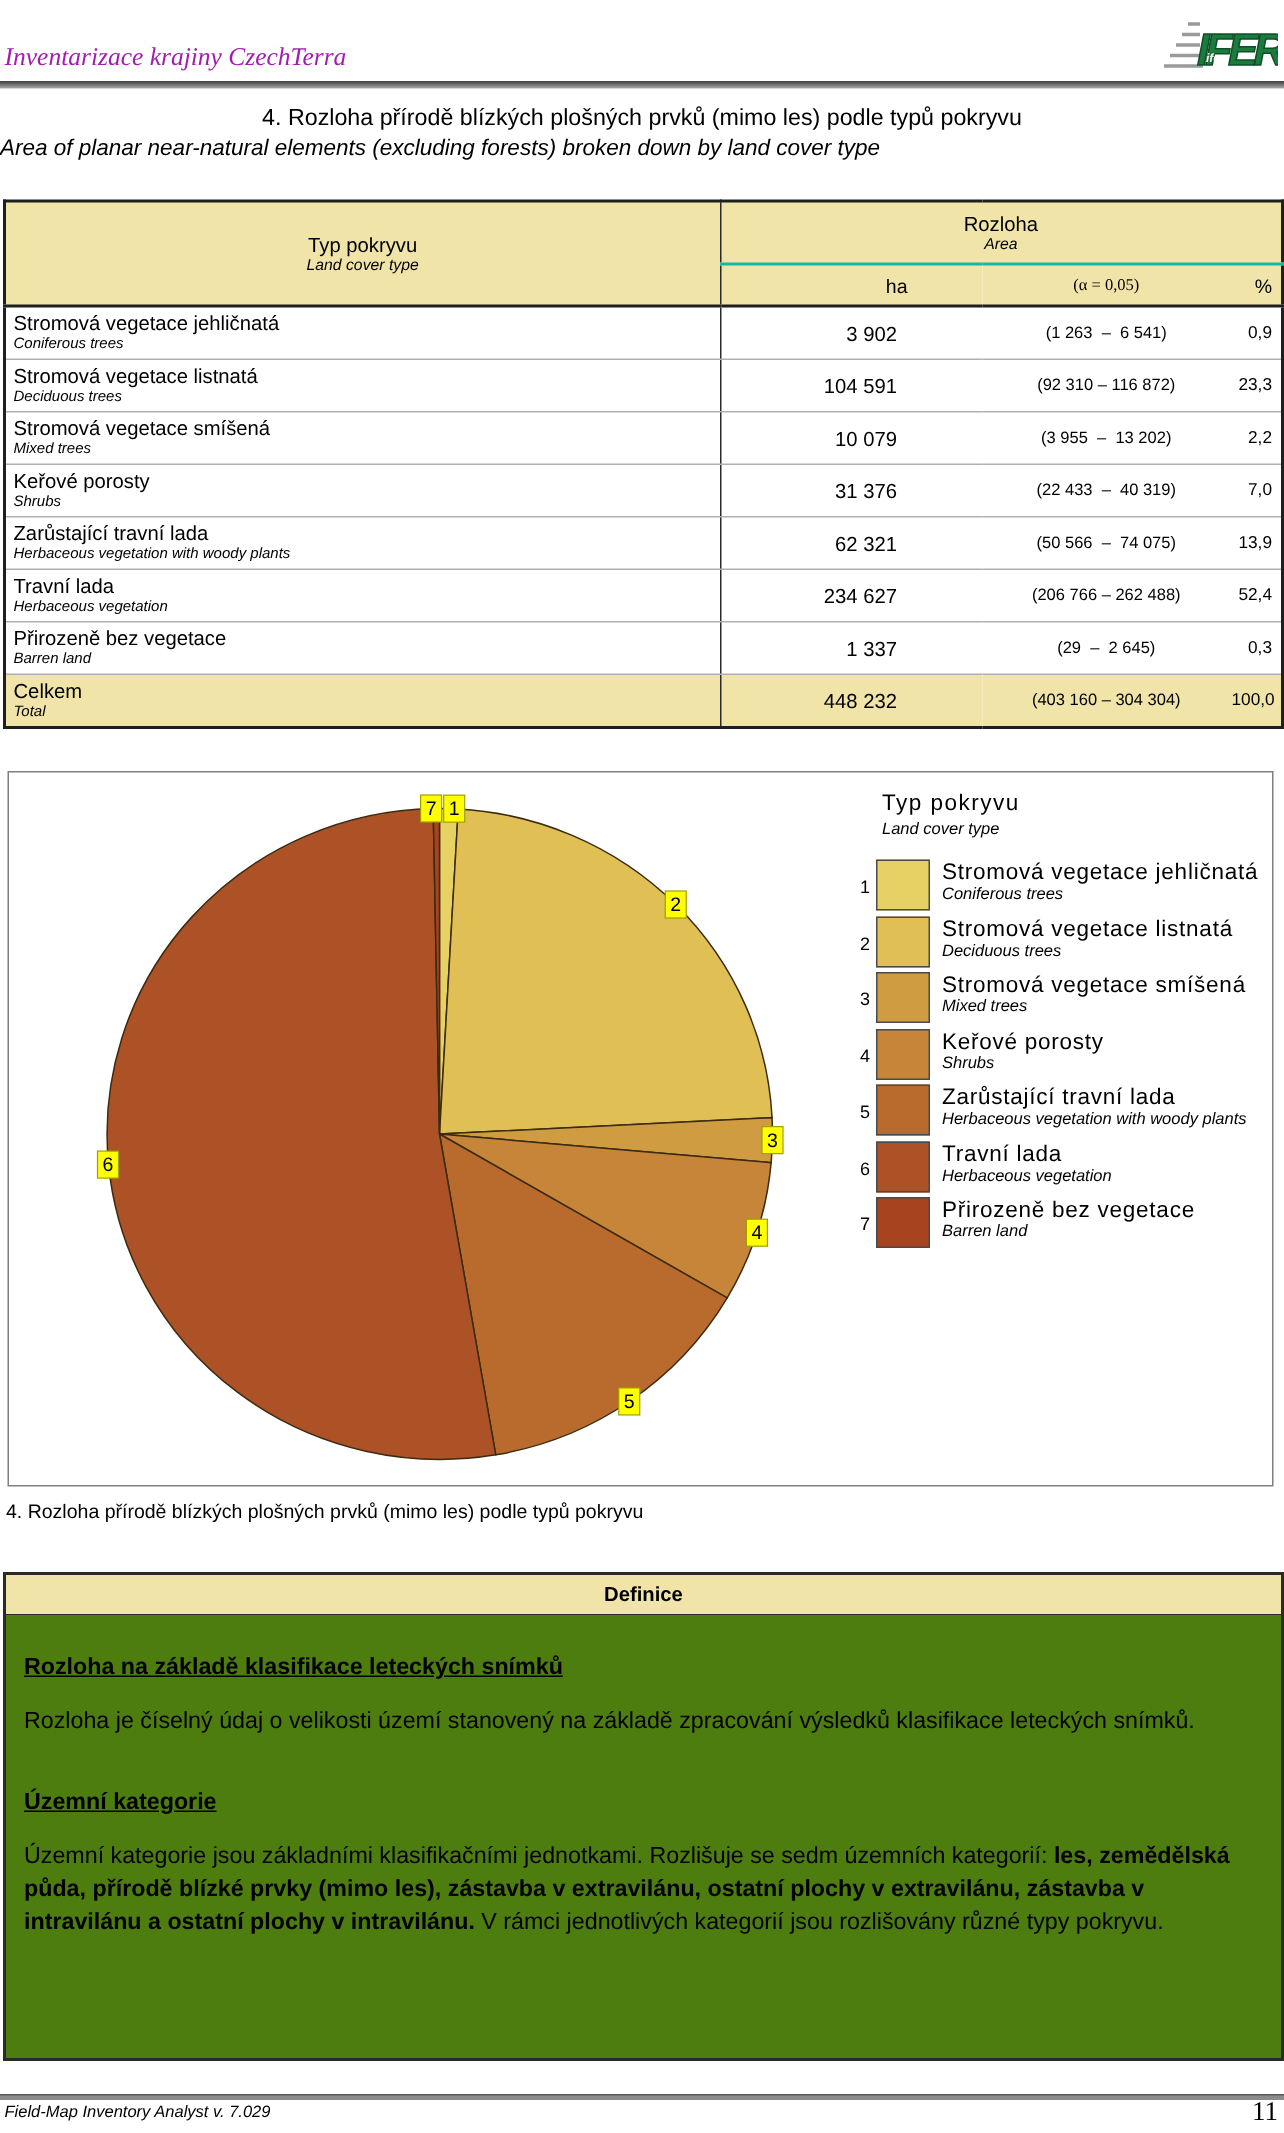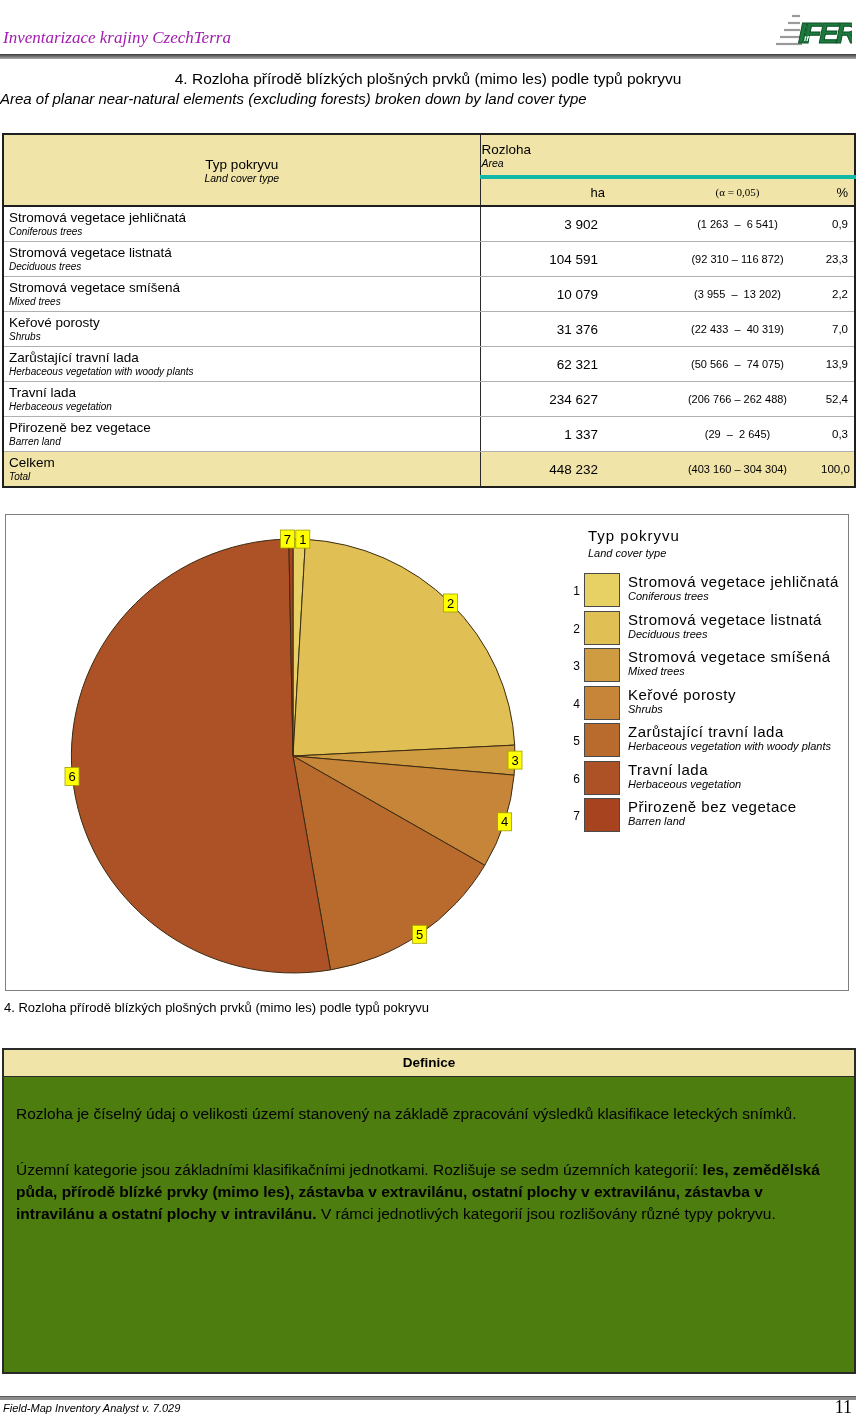--- a/index.html
+++ b/index.html
@@ -17,21 +17,21 @@
   .title-cz{position:absolute;left:0;top:70px;width:856px;text-align:center;font-size:15.5px;}
   .title-en{position:absolute;left:0;top:90px;width:760px;text-align:left;
     font-style:italic;font-size:15px;}
   
   .area-table{position:absolute;left:2px;top:133px;width:852px;border-collapse:collapse;
     table-layout:fixed;}
   .area-table{border:2px solid #1f1f1f;}
   .area-table th{font-weight:normal;background:#F0E4A8;}
   .th-col1{width:477px;border-right:1px solid #2a2a2a;border-bottom:2px solid #1f1f1f;
     height:62px;vertical-align:middle;text-align:center;}
-  .th-rozloha{border-bottom:4px solid #14b8a6;height:38px;vertical-align:middle;text-align:left;}
+  .th-rozloha{border-bottom:2px solid #14b8a6;height:38px;vertical-align:middle;text-align:center;}
   .th-sub{border-bottom:2px solid #1f1f1f;height:24px;vertical-align:middle;}
   .hdr-cz{font-size:13.5px;}
   .hdr-en{font-size:10.5px;font-style:italic;}
   .col-ha{width:175px;}
   .col-ci{width:165px;}
   .col-pct{width:35px;}
   .sub-ha{font-size:13px;text-align:right;padding-right:50px;}
   .sub-alpha{font-size:11px;text-align:center;font-family:"Liberation Serif",serif;}
   .sub-pct{font-size:13px;text-align:right;padding-right:6px;}
   .area-table td{vertical-align:middle;}
@@ -300,20 +300,22 @@
         </div>
       </div>
   </div>
 </div>
 
 <div class="caption">4. Rozloha přírodě blízkých plošných prvků (mimo les) podle typů pokryvu</div>
 
 <div class="def-box">
   <div class="def-bar">Definice</div>
   <div class="def-content">
+      <div class="def-h">Rozloha na základě klasifikace leteckých snímků</div>
       <p class="def-p"><span>Rozloha je číselný údaj o velikosti území stanovený na základě zpracování výsledků klasifikace leteckých snímků.</span></p>
+      <div class="def-h">Územní kategorie</div>
       <p class="def-p"><span>Územní kategorie jsou základními klasifikačními jednotkami. Rozlišuje se sedm územních kategorií: </span><span class="b">les, zemědělská půda, přírodě blízké prvky (mimo les), zástavba v extravilánu, ostatní plochy v extravilánu, zástavba v intravilánu a ostatní plochy v intravilánu.</span><span> V rámci jednotlivých kategorií jsou rozlišovány různé typy pokryvu.</span></p>
     </div>
 </div>
 
 <div class="foot-rule"></div>
 <div class="foot-app">Field-Map Inventory Analyst v. 7.029</div>
 <div class="foot-page">11</div>
 
 </body></html>

